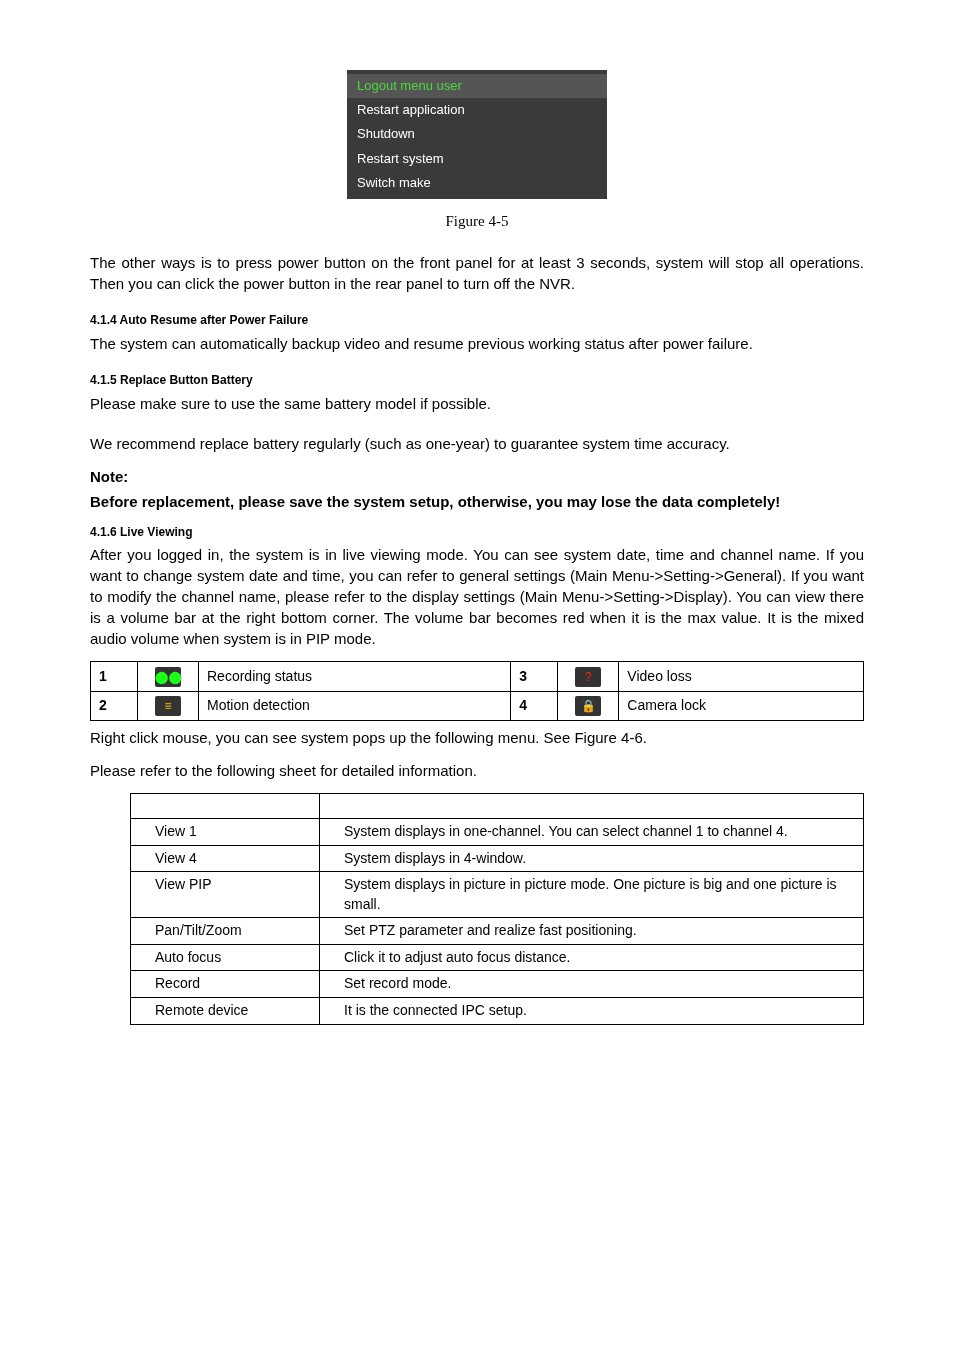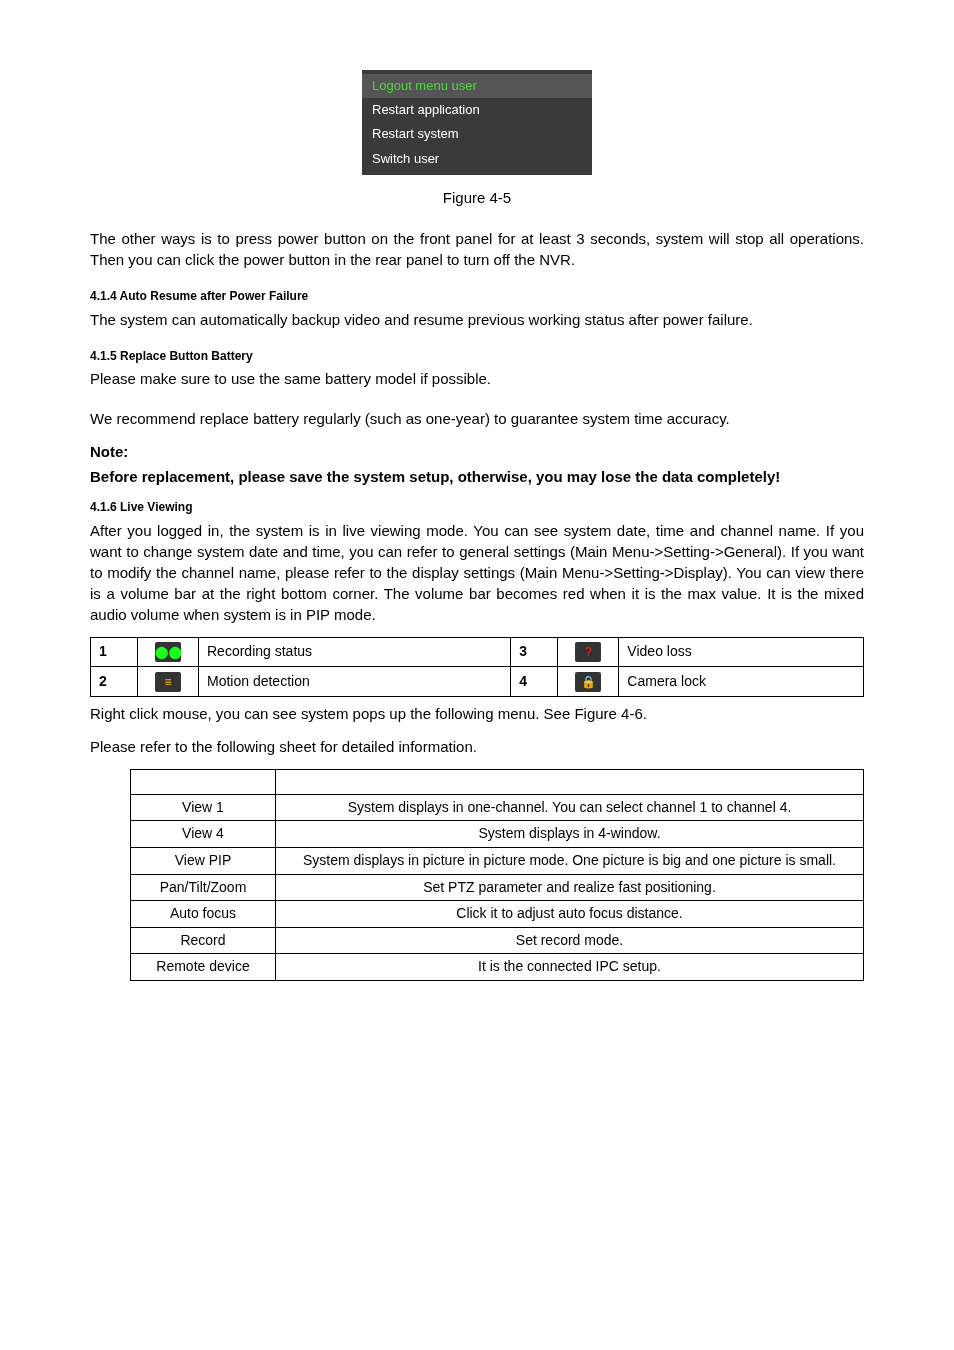--- a/index.html
+++ b/index.html
@@ -6,38 +6,39 @@
     font-family: Arial, Helvetica, sans-serif;
     color: #000;
     margin: 0;
     padding: 70px 90px 60px 90px;
     font-size: 15px;
     line-height: 1.4;
     width: 954px;
     box-sizing: border-box;
   }
   .menu-image {
-    width: 230px;
+    width: 260px;
     margin: 0 auto 12px auto;
     background: #3a3a3a;
     color: #fff;
     padding: 4px 0;
     font-size: 13px;
   }
   .menu-image .item {
     padding: 3px 10px;
   }
   .menu-image .highlight {
     background: #555;
     color: #4cd93a;
   }
   .figure-caption {
     text-align: center;
     margin: 10px 0 20px 0;
     font-size: 15px;
+    font-family: Liberation Serif, serif;
   }
   p {
     margin: 4px 0 12px 0;
     text-align: justify;
   }
   h3 {
     font-size: 12px;
     margin: 18px 0 4px 0;
     font-weight: bold;
   }
@@ -76,40 +77,40 @@
   }
   .icon-green { color: #1bff1b; }
   .icon-red { color: #ff2020; }
   .icon-yellow { color: #ffbf00; }
   table.info-table {
     margin-left: 40px;
     width: calc(100% - 40px);
   }
   table.info-table td {
     border: 1px solid #000;
-    padding: 3px 2px;
+    padding: 3px 24px;
     font-size: 14px;
     vertical-align: top;
-    text-align: center;
   }
   table.info-table td.label {
     width: 140px;
   }
   table.info-table td.empty-head {
     height: 18px;
   }
 </style>
 </head>
 <body>
 
 <div class="menu-image">
   <div class="item highlight">Logout menu user</div>
   <div class="item">Restart application</div>
+  <div class="item">Shutdown</div>
   <div class="item">Restart system</div>
-  <div class="item">Switch user</div>
+  <div class="item">Switch make</div>
 </div>
 
 <div class="figure-caption">Figure 4-5</div>
 
 <p>The other ways is to press power button on the front panel for at least 3 seconds, system will stop all operations. Then you can click the power button in the rear panel to turn off the NVR.</p>
 
 <h3>4.1.4   Auto Resume after Power Failure</h3>
 <p>The system can automatically backup video and resume previous working status after power failure.</p>
 
 <h3>4.1.5  Replace Button Battery</h3>

